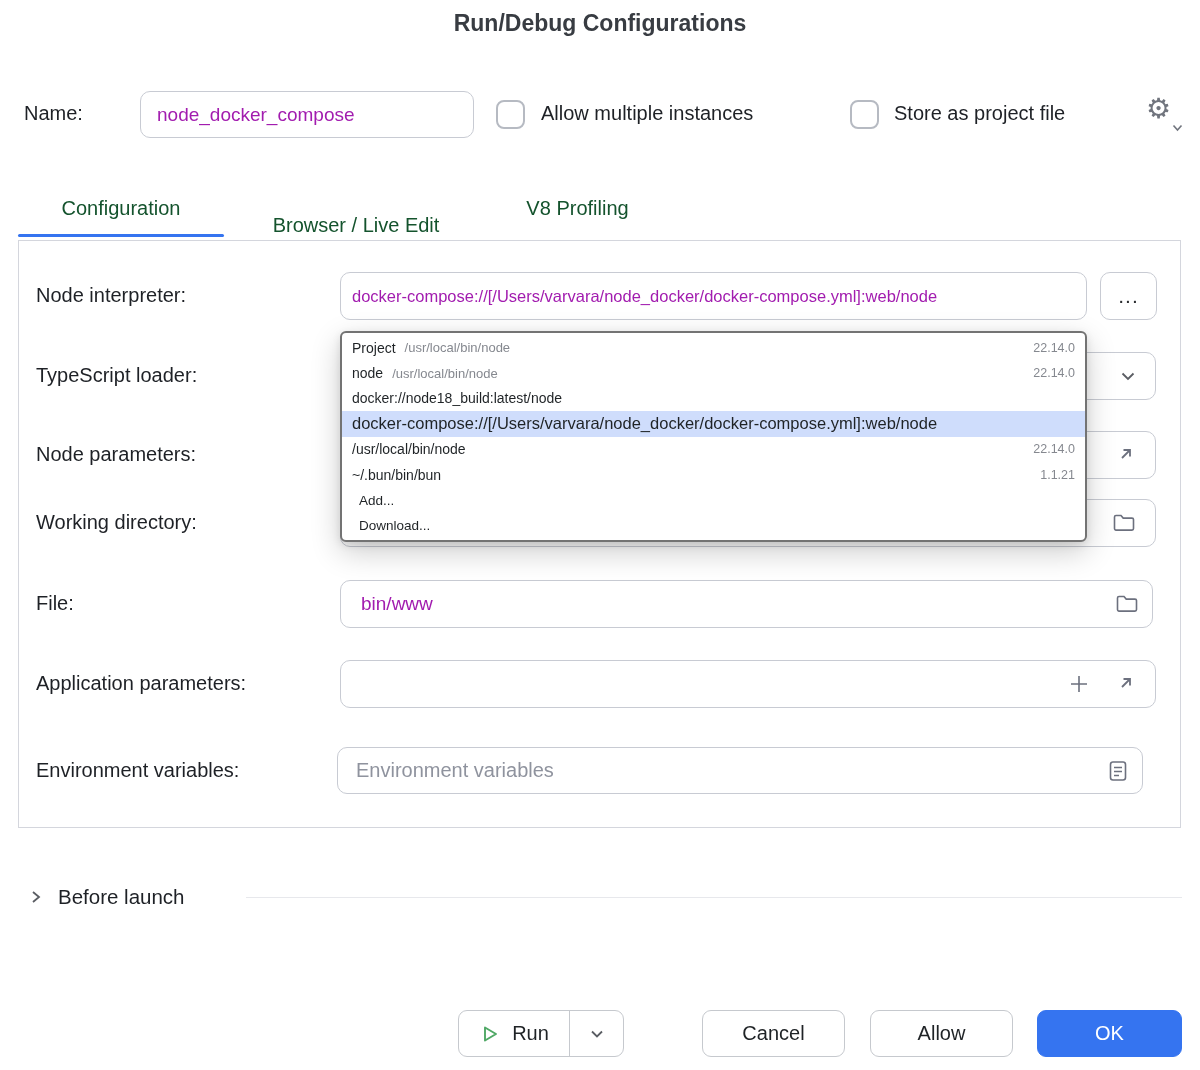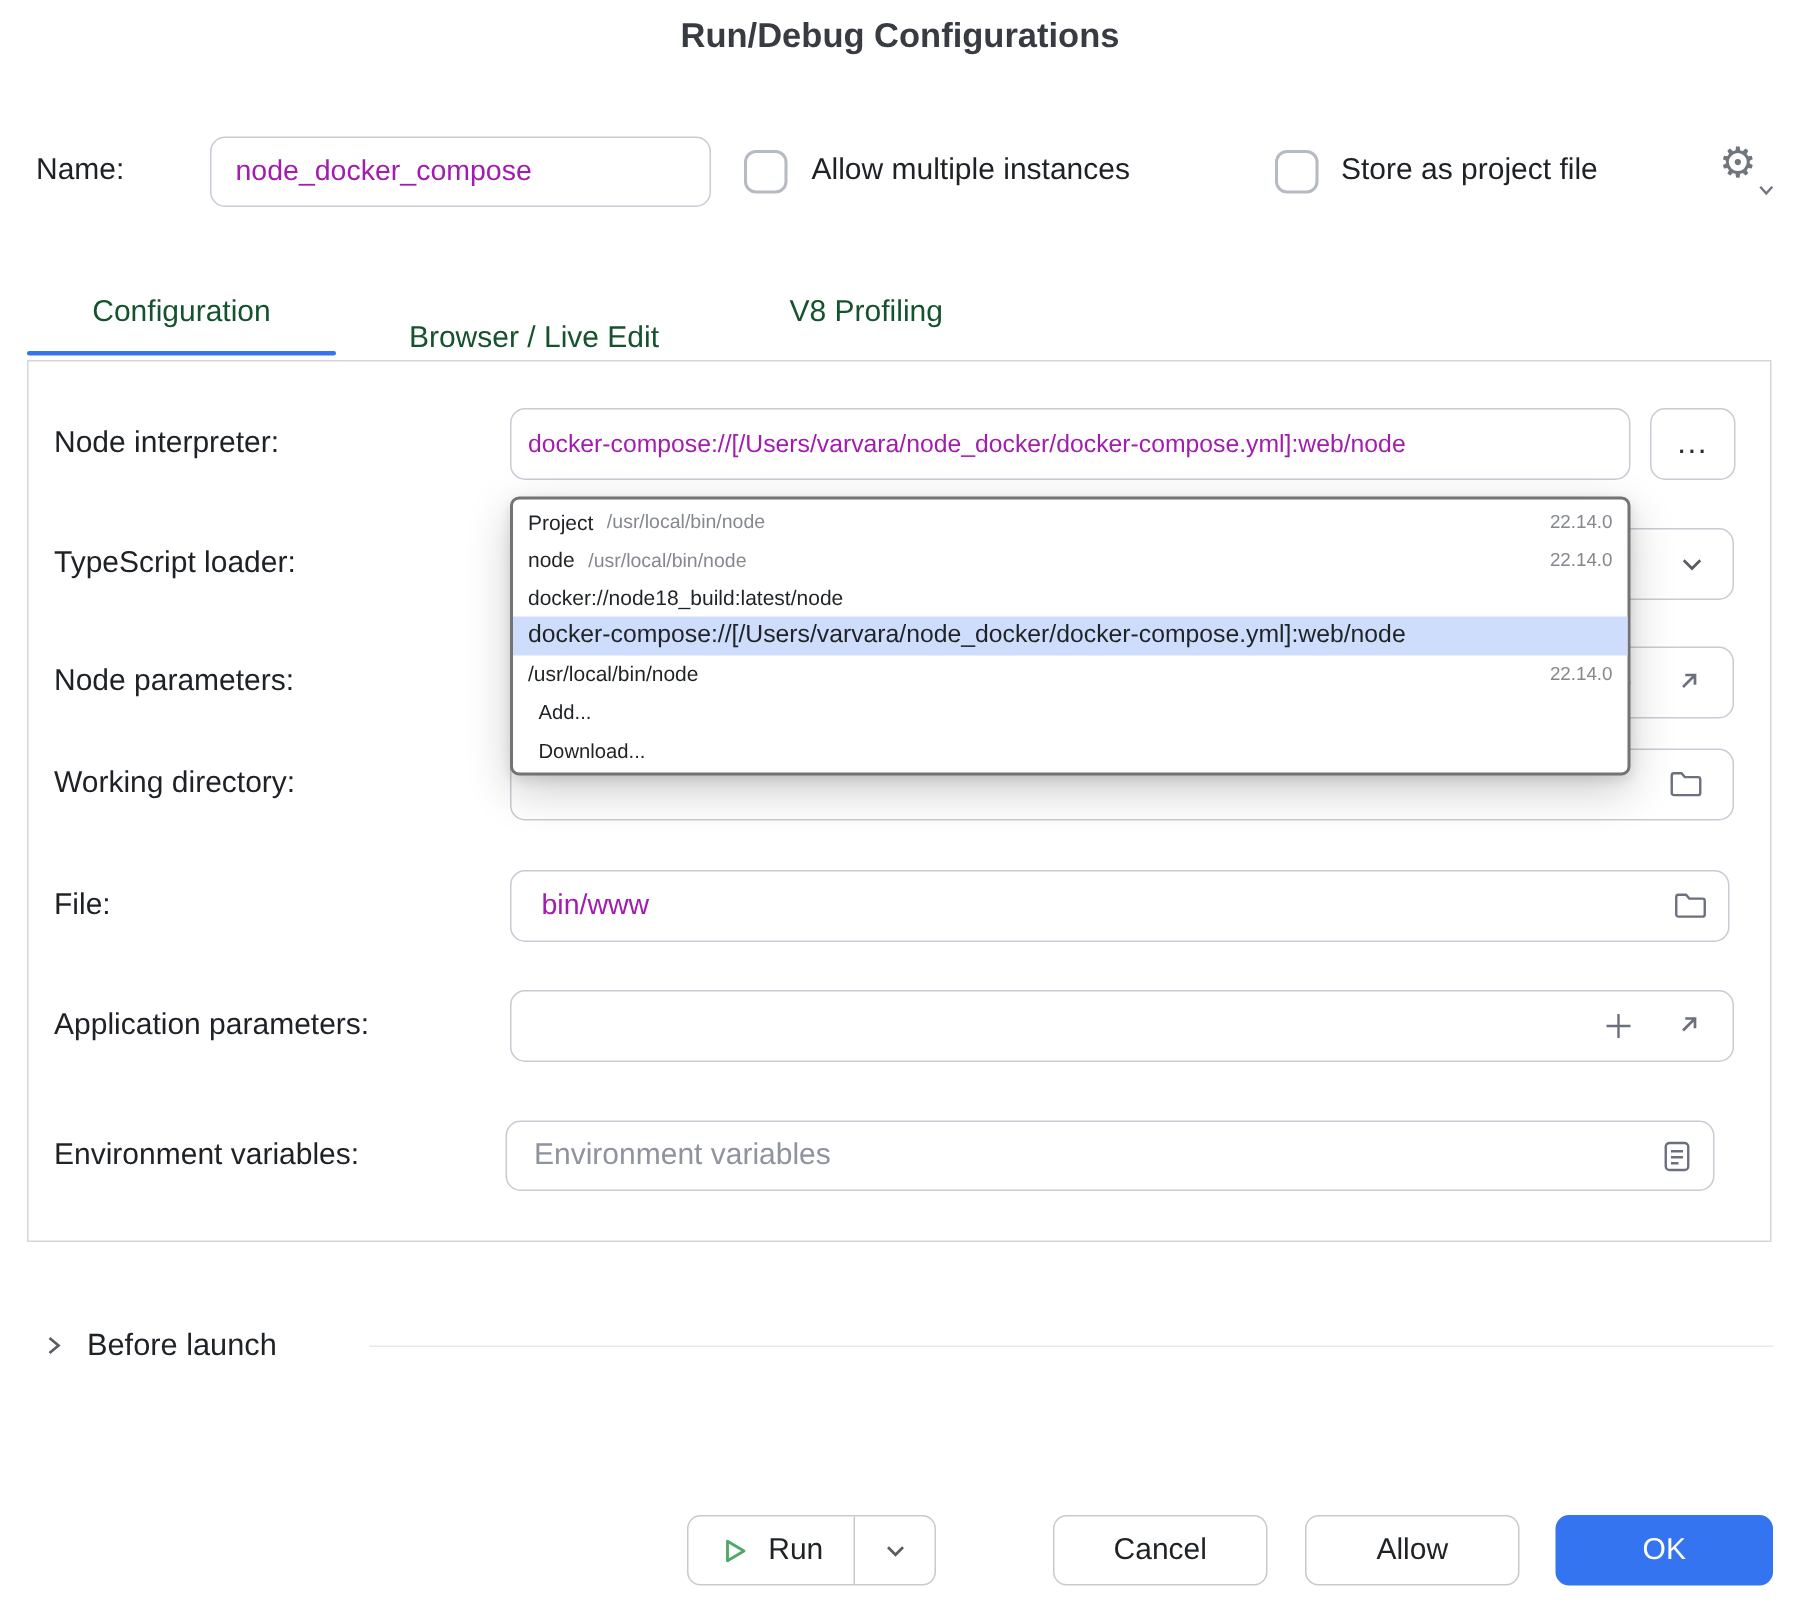--- a/index.html
+++ b/index.html
@@ -201,20 +201,25 @@
     </div>
     <div class="popup-row selected">
       <span class="opt-name">docker-compose://[/Users/varvara/node_docker/docker-compose.yml]:web/node</span>
       <span class="opt-path"></span>
       <span class="opt-version"></span>
     </div>
     <div class="popup-row">
       <span class="opt-name">/usr/local/bin/node</span>
       <span class="opt-path"></span>
       <span class="opt-version">22.14.0</span>
+    </div>
+    <div class="popup-row">
+      <span class="opt-name">~/.bun/bin/bun</span>
+      <span class="opt-path"></span>
+      <span class="opt-version">1.1.21</span>
     </div>
     <div class="popup-row action">
       <span class="opt-name">Add...</span>
     </div>
     <div class="popup-row action">
       <span class="opt-name">Download...</span>
     </div>
   </div>
 
   <span class="abs bl-chevron">

